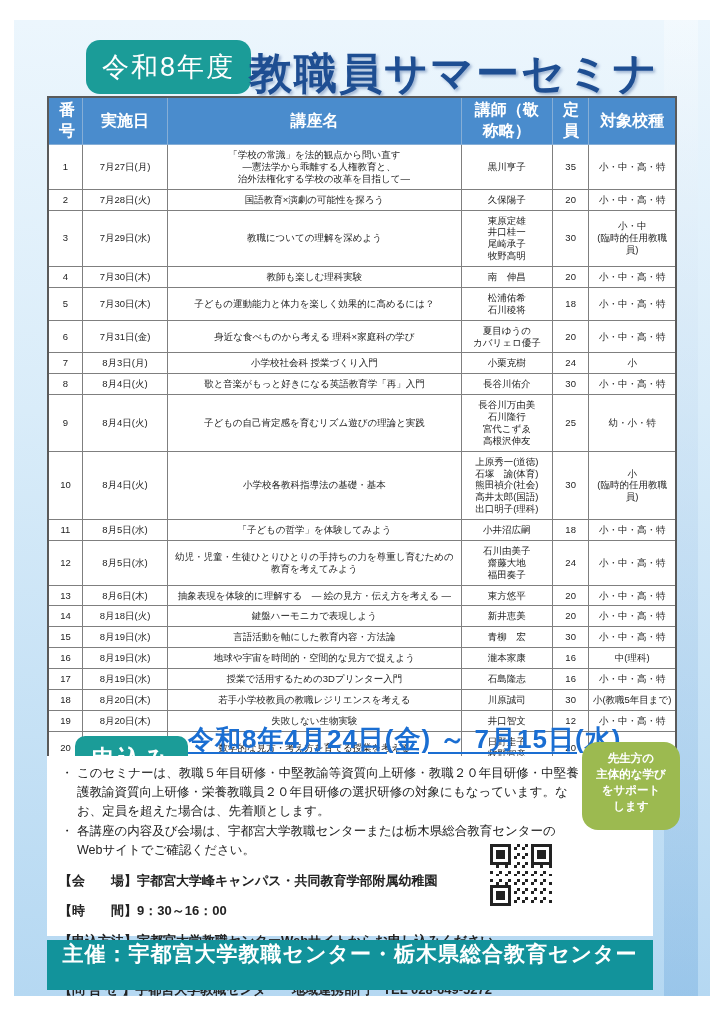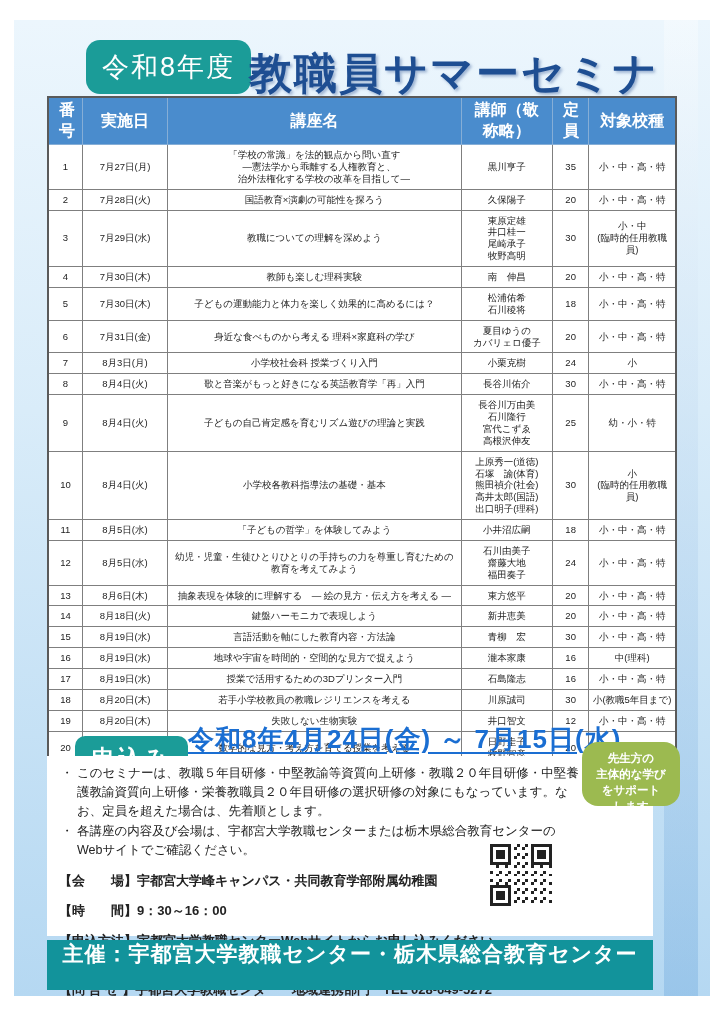--- a/index.html
+++ b/index.html
@@ -39,21 +39,21 @@
   .bullet-item{display:flex;margin-bottom:2px;}
   .bullet-mark{width:20px;flex:none;text-align:center;}
   .bullet-text{flex:1;}
   .info-line{font-size:13px;margin:12px 0 0 2px;line-height:1.4;font-weight:bold;}
   .info-label{letter-spacing:0px;}
   .url-line{font-size:12.5px;margin:2px 0 0 96px;}
   .url-line span{text-decoration:underline;color:#222;}
   .qr{position:absolute;left:443px;top:88px;width:62px;height:62px;}
 
   
-  .support-badge{position:absolute;left:568px;top:722px;width:98px;height:64px;
+  .support-badge{position:absolute;left:568px;top:722px;width:98px;height:88px;
          background:#9cba50;color:#fff;border-radius:16px;text-align:center;
          font-size:11.5px;font-weight:bold;line-height:1.4;padding-top:8px;box-sizing:border-box;z-index:3;}
 
   
   .footer-band{position:absolute;left:33px;top:920px;width:606px;height:50px;background:#12939b;
          color:#fff;display:flex;align-items:flex-start;justify-content:center;
          font-size:21px;font-weight:bold;letter-spacing:1px;}
 </style>
 </head>
 <body>

